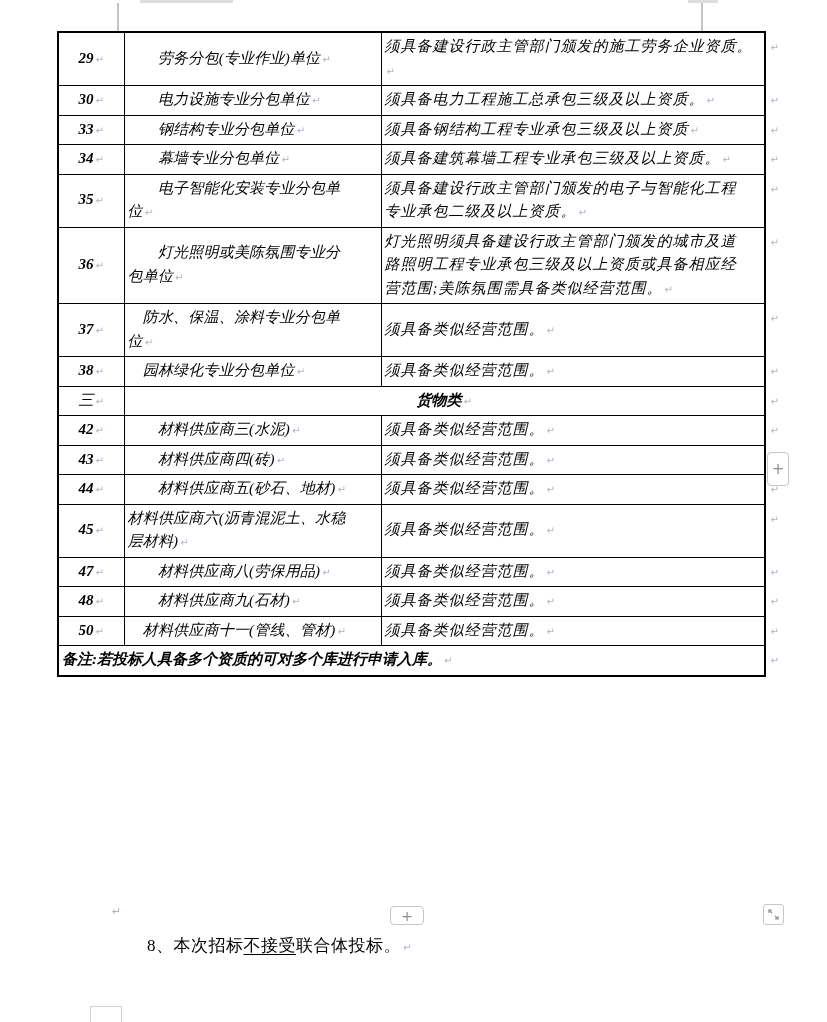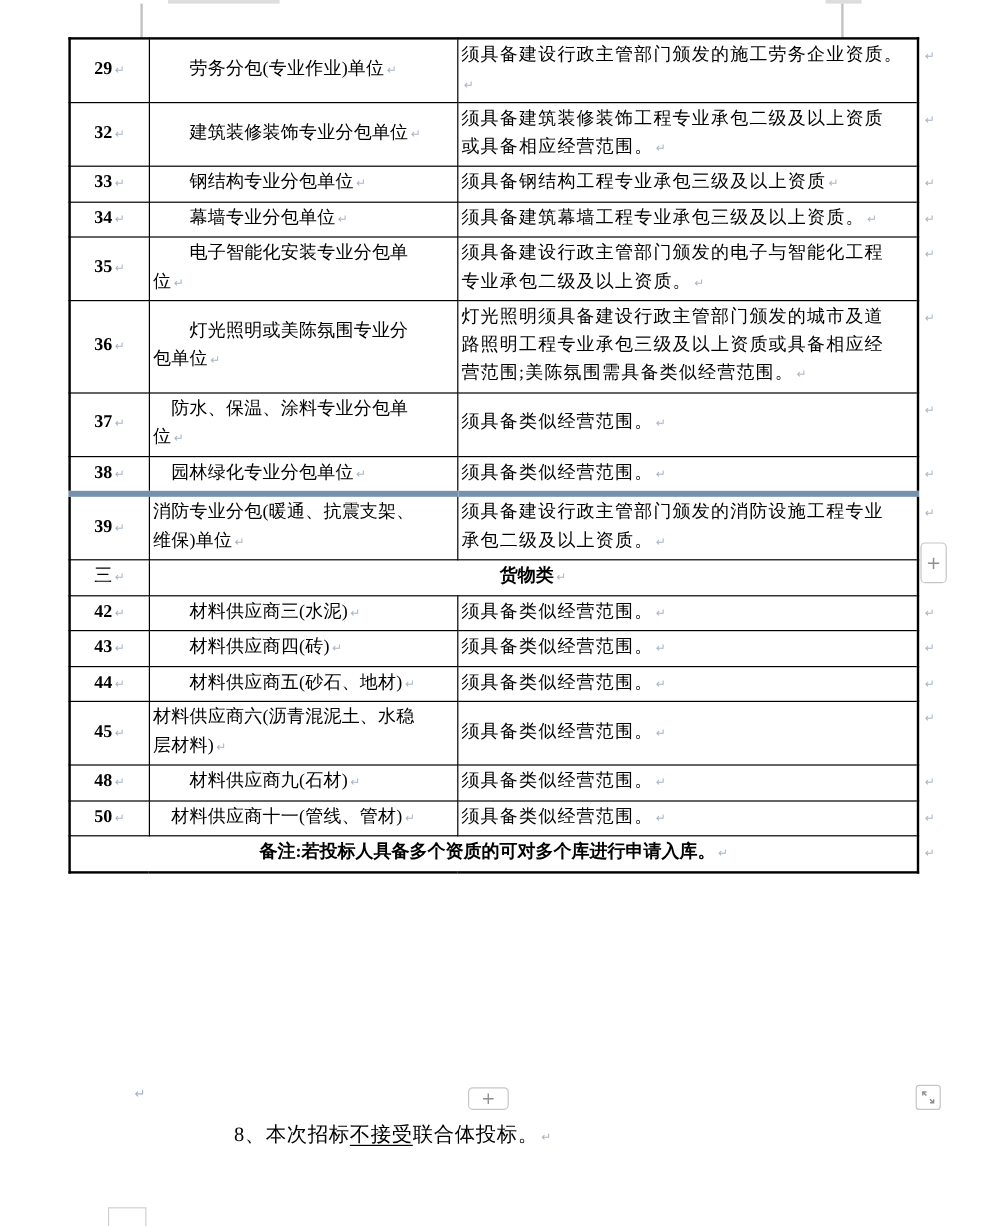--- a/index.html
+++ b/index.html
@@ -11,32 +11,33 @@
   
   .guide { position:absolute; top:3px; height:29px; width:2px; background:#c3c3c3; }
   .guide-a { left:117px; } .guide-b { left:701px; }
   .strip { position:absolute; top:0; height:3px; background:#dddddd; }
   .strip-a { left:140px; width:93px; } .strip-b { left:688px; width:30px; }
 
   table.doc {
     position:absolute; left:57px; top:31px; width:707px;
     border-collapse:collapse; table-layout:fixed;
     border:2px solid #000;
+    font-style:italic;
   }
   table.doc td {
     border:1px solid #000; vertical-align:middle; padding:2px 3px;
     font-size:15px; line-height:23.5px; white-space:pre-wrap;
     word-break:break-all; box-sizing:border-box;
   }
   td.no  { text-align:center; vertical-align:top; font-weight:bold; padding-top:3px; }
   td.no.cjk { font-weight:normal; }
   td.name { letter-spacing:0.2px;margin-left:42px; }
   td.req  { letter-spacing:1px; position:relative; }
   td.cat  { text-align:center; font-weight:bold; position:relative; }
-  td.remark { text-align:center; font-weight:bold; padding:5px 3px; position:relative; }
+  td.remark { text-align:left; font-weight:bold; padding:5px 3px; position:relative; }
   tr.blue-top > td { border-top:5px solid #7492ae; }
 
   .mark {
     color:#a9b6c6; font-family:"DejaVu Sans",sans-serif;
     font-size:10px; margin-left:2px; letter-spacing:0; font-weight:normal;
   }
   .rowmark {
     position:absolute; right:-15px; top:3px; color:#a9b6c6;
     font-family:"DejaVu Sans",sans-serif; font-size:10px; letter-spacing:0; font-weight:normal;
   }
@@ -51,21 +52,21 @@
   .plus-bottom { left:390px; top:906px; width:34px; height:19px; font-size:14px; }
   .resize      { left:763px; top:904px; width:21px; height:21px; border-radius:3px; }
 
   .pmark-float {
     position:absolute; color:#a9b6c6; font-family:"DejaVu Sans",sans-serif; font-size:11px;
   }
   .after-table { left:112px; top:905px; }
 
   .footer-line {
     position:absolute; left:147px; top:933px; font-size:17px;
-    letter-spacing:0.5px; line-height:26px;margin-left:48px;
+    letter-spacing:0.5px; line-height:26px;
   }
   .footer-line .ul { text-decoration:underline; text-underline-offset:3px; }
   .footer-line .mark { font-size:10px; }
 
   .corner-box {
     position:absolute; left:90px; top:1006px; width:30px; height:26px;
     border:1px solid #d0d0d0; background:#fff;
   }
 </style>
 </head>
@@ -84,24 +85,23 @@
       <col style="width:257px">
       <col style="width:384px">
     </colgroup>
     <tbody id="tbody">
         <tr>
           <td class="no">29<span class="mark">↵</span></td>
           <td class="name">　　劳务分包(专业作业)单位<span class="mark">↵</span></td>
           <td class="req">须具备建设行政主管部门颁发的施工劳务企业资质。<span class="mark">↵</span><span class="rowmark">↵</span></td>
         </tr>
         <tr>
-          <td class="no">32<span class="mark">↵</span></td>
-          <td class="name">　　建筑装修装饰专业分包单位<span class="mark">↵</span></td>
-          <td class="req">须具备建筑装修装饰工程专业承包二级及以上资质
-或具备相应经营范围。<span class="mark">↵</span><span class="rowmark">↵</span></td>
+          <td class="no">30<span class="mark">↵</span></td>
+          <td class="name">　　电力设施专业分包单位<span class="mark">↵</span></td>
+          <td class="req">须具备电力工程施工总承包三级及以上资质。<span class="mark">↵</span><span class="rowmark">↵</span></td>
         </tr>
         <tr>
           <td class="no">33<span class="mark">↵</span></td>
           <td class="name">　　钢结构专业分包单位<span class="mark">↵</span></td>
           <td class="req">须具备钢结构工程专业承包三级及以上资质<span class="mark">↵</span><span class="rowmark">↵</span></td>
         </tr>
         <tr>
           <td class="no">34<span class="mark">↵</span></td>
           <td class="name">　　幕墙专业分包单位<span class="mark">↵</span></td>
           <td class="req">须具备建筑幕墙工程专业承包三级及以上资质。<span class="mark">↵</span><span class="rowmark">↵</span></td>
@@ -125,27 +125,20 @@
           <td class="no">37<span class="mark">↵</span></td>
           <td class="name">　防水、保温、涂料专业分包单
 位<span class="mark">↵</span></td>
           <td class="req">须具备类似经营范围。<span class="mark">↵</span><span class="rowmark">↵</span></td>
         </tr>
         <tr>
           <td class="no">38<span class="mark">↵</span></td>
           <td class="name">　园林绿化专业分包单位<span class="mark">↵</span></td>
           <td class="req">须具备类似经营范围。<span class="mark">↵</span><span class="rowmark">↵</span></td>
         </tr>
-        <tr class="blue-top">
-          <td class="no">39<span class="mark">↵</span></td>
-          <td class="name">消防专业分包(暖通、抗震支架、
-维保)单位<span class="mark">↵</span></td>
-          <td class="req">须具备建设行政主管部门颁发的消防设施工程专业
-承包二级及以上资质。<span class="mark">↵</span><span class="rowmark">↵</span></td>
-        </tr>
         <tr>
           <td class="no cjk">三<span class="mark">↵</span></td>
           <td class="cat" colspan="2">货物类<span class="mark">↵</span><span class="rowmark">↵</span></td>
         </tr>
         <tr>
           <td class="no">42<span class="mark">↵</span></td>
           <td class="name">　　材料供应商三(水泥)<span class="mark">↵</span></td>
           <td class="req">须具备类似经营范围。<span class="mark">↵</span><span class="rowmark">↵</span></td>
         </tr>
         <tr>
@@ -155,20 +148,25 @@
         </tr>
         <tr>
           <td class="no">44<span class="mark">↵</span></td>
           <td class="name">　　材料供应商五(砂石、地材)<span class="mark">↵</span></td>
           <td class="req">须具备类似经营范围。<span class="mark">↵</span><span class="rowmark">↵</span></td>
         </tr>
         <tr>
           <td class="no">45<span class="mark">↵</span></td>
           <td class="name">材料供应商六(沥青混泥土、水稳
 层材料)<span class="mark">↵</span></td>
+          <td class="req">须具备类似经营范围。<span class="mark">↵</span><span class="rowmark">↵</span></td>
+        </tr>
+        <tr>
+          <td class="no">47<span class="mark">↵</span></td>
+          <td class="name">　　材料供应商八(劳保用品)<span class="mark">↵</span></td>
           <td class="req">须具备类似经营范围。<span class="mark">↵</span><span class="rowmark">↵</span></td>
         </tr>
         <tr>
           <td class="no">48<span class="mark">↵</span></td>
           <td class="name">　　材料供应商九(石材)<span class="mark">↵</span></td>
           <td class="req">须具备类似经营范围。<span class="mark">↵</span><span class="rowmark">↵</span></td>
         </tr>
         <tr>
           <td class="no">50<span class="mark">↵</span></td>
           <td class="name">　材料供应商十一(管线、管材)<span class="mark">↵</span></td>

